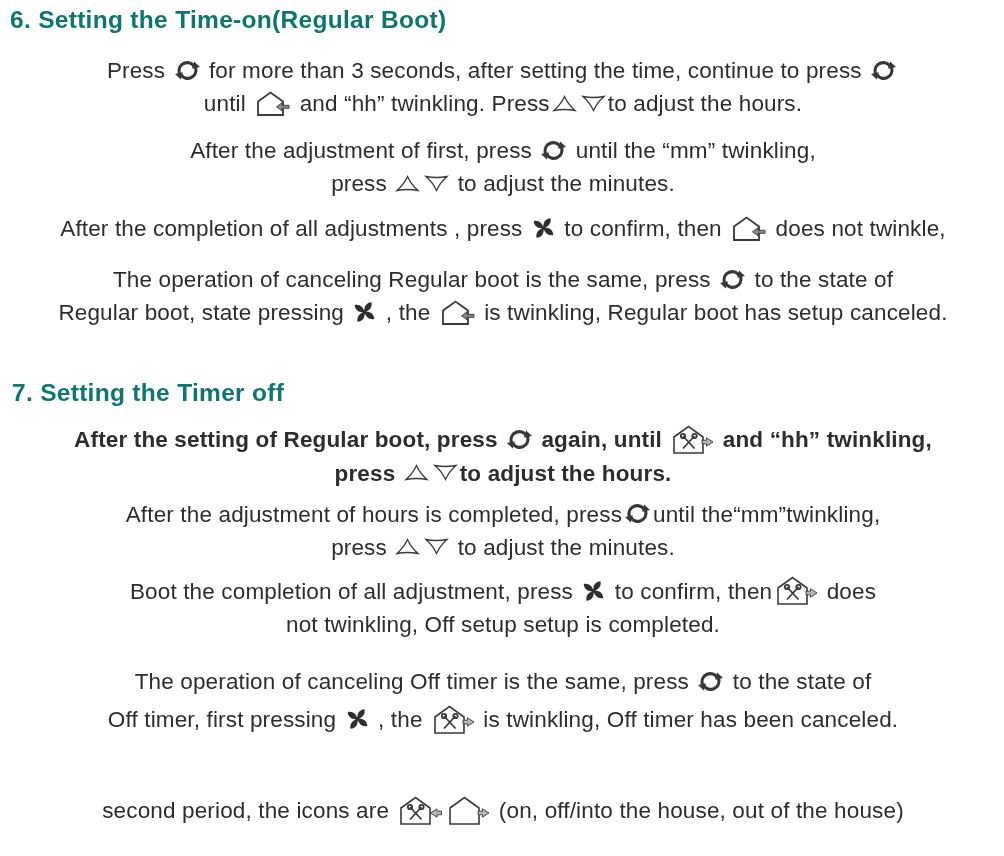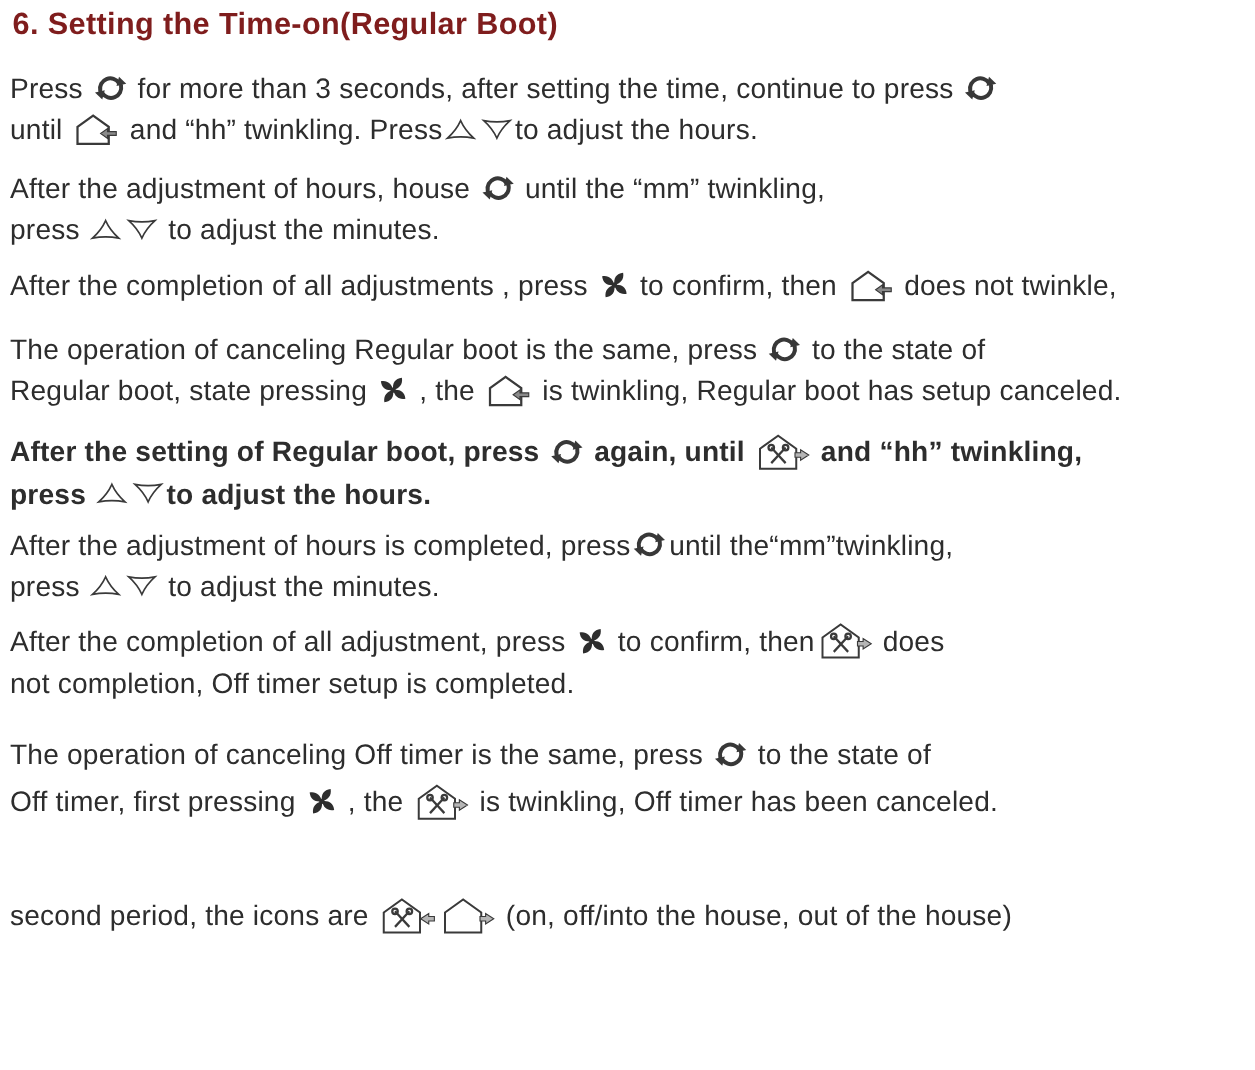--- a/index.html
+++ b/index.html
@@ -3,28 +3,28 @@
 <meta charset="utf-8">
 <style>
   html,body { margin:0; padding:0; background:#ffffff; }
   .page {
     width:1004px; height:856px; box-sizing:border-box;
     padding:4px 6px 0 8px; overflow:hidden;
     background:#ffffff; color:#2d2d2d;
     font-family:"Liberation Sans","DejaVu Sans",sans-serif;
   }
   .doc h2 {
-    font-size:24.5px; font-weight:bold; color:#7f1d1d;
+    font-size:24.5px; font-weight:bold; color:#0f766e;
     margin:0; letter-spacing:0.3px; white-space:nowrap;
   }
   .doc section.sec-0 h2 { margin:2px 0 0 2px; }
   .doc section.sec-1 h2 { margin:50px 0 0 4px; }
   .doc p {
     font-size:22.5px; line-height:33px; margin:0;
-    white-space:nowrap; letter-spacing:0.15px;
+    white-space:nowrap; letter-spacing:0.15px;text-align:center;
   }
   .sec-0 .par-0 { margin-top:20px; }
   .sec-0 .par-1 { margin-top:14px; }
   .sec-0 .par-2 { margin-top:12px; }
   .sec-0 .par-3 { margin-top:18px; }
   .sec-1 .par-0 { margin-top:16px;font-weight:bold; }
   .sec-1 .par-1 { margin-top:8px; }
   .sec-1 .par-2 { margin-top:11px; }
   .sec-1 .par-3 { margin-top:22px; line-height:38px; }
   .sec-1 .par-4 { margin-top:18px; line-height:36px; }
@@ -61,21 +61,21 @@
                 <path d="M6.8 21.6 L1 16.0 L8.8 14.2 Z"></path>
               </g>
             </svg></span><br><span>until </span><span class="icn"><svg width="37" height="27" viewBox="0 0 37 27">
               <path d="M4 11.5 L16.5 2.5 L29 11.5 V25 H4 Z" fill="#ffffff" stroke="#3a3a3a" stroke-width="1.8"></path>
               <path d="M22.5 16.8 L28 12.8 V15.3 H35 V18.3 H28 V20.8 Z" fill="#8a8a8a" stroke="#3a3a3a" stroke-width="0.9"></path>
             </svg></span><span> and  “hh”  twinkling. Press</span><span class="icn"><svg width="25" height="19" viewBox="0 0 25 19">
               <path d="M12.5 2.5 C 14.5 7 18.5 12.5 23 16.5 C 16 15.2 9 15.2 2 16.5 C 6.5 12.5 10.5 7 12.5 2.5 Z" fill="#ffffff" stroke="#3a3a3a" stroke-width="1.3"></path>
             </svg></span><span class="icn"><svg width="25" height="19" viewBox="0 0 25 19">
               <path d="M12.5 16.5 C 10.5 12 6.5 6.5 2 2.5 C 9 3.8 16 3.8 23 2.5 C 18.5 6.5 14.5 12 12.5 16.5 Z" fill="#ffffff" stroke="#3a3a3a" stroke-width="1.3"></path>
             </svg></span><span>to adjust  the  hours.</span></p>
-        <p class="par-1"><span>After  the  adjustment of hours, house </span><span class="icn"><svg width="27" height="25" viewBox="0 0 27 25">
+        <p class="par-1"><span>After  the  adjustment of first, press </span><span class="icn"><svg width="27" height="25" viewBox="0 0 27 25">
               <g fill="none" stroke="#383838" stroke-width="3.2" stroke-linecap="round">
                 <path d="M5.2 14.6 A 8.2 8.2 0 0 1 20.2 8.6"></path>
                 <path d="M21.8 10.4 A 8.2 8.2 0 0 1 6.8 16.4"></path>
               </g>
               <g fill="#383838" stroke="none">
                 <path d="M20.2 3.4 L26 9.0 L18.2 10.8 Z"></path>
                 <path d="M6.8 21.6 L1 16.0 L8.8 14.2 Z"></path>
               </g>
             </svg></span><span>  until  the “mm”  twinkling,</span><br><span>press </span><span class="icn"><svg width="25" height="19" viewBox="0 0 25 19">
               <path d="M12.5 2.5 C 14.5 7 18.5 12.5 23 16.5 C 16 15.2 9 15.2 2 16.5 C 6.5 12.5 10.5 7 12.5 2.5 Z" fill="#ffffff" stroke="#3a3a3a" stroke-width="1.3"></path>
@@ -110,20 +110,21 @@
                 <path transform="rotate(180 12 12)" d="M12 12 C 11.2 6.5 13.5 2.8 19 2.2 C 20 7.5 16.8 10.8 12 12 Z"></path>
                 <path transform="rotate(270 12 12)" d="M12 12 C 11.2 6.5 13.5 2.8 19 2.2 C 20 7.5 16.8 10.8 12 12 Z"></path>
                 <circle cx="12" cy="12" r="2.1"></circle>
               </g>
             </svg></span><span> , the </span><span class="icn"><svg width="37" height="27" viewBox="0 0 37 27">
               <path d="M4 11.5 L16.5 2.5 L29 11.5 V25 H4 Z" fill="#ffffff" stroke="#3a3a3a" stroke-width="1.8"></path>
               <path d="M22.5 16.8 L28 12.8 V15.3 H35 V18.3 H28 V20.8 Z" fill="#8a8a8a" stroke="#3a3a3a" stroke-width="0.9"></path>
             </svg></span><span> is twinkling, Regular boot has setup canceled.</span></p>
       </section>
       <section class="sec-1">
+        <h2>7. Setting the Timer off</h2>
         <p class="par-0"><span>After the setting of Regular boot, press </span><span class="icn"><svg width="27" height="25" viewBox="0 0 27 25">
               <g fill="none" stroke="#383838" stroke-width="3.2" stroke-linecap="round">
                 <path d="M5.2 14.6 A 8.2 8.2 0 0 1 20.2 8.6"></path>
                 <path d="M21.8 10.4 A 8.2 8.2 0 0 1 6.8 16.4"></path>
               </g>
               <g fill="#383838" stroke="none">
                 <path d="M20.2 3.4 L26 9.0 L18.2 10.8 Z"></path>
                 <path d="M6.8 21.6 L1 16.0 L8.8 14.2 Z"></path>
               </g>
             </svg></span><span> again, until </span><span class="icn"><svg width="44" height="31" viewBox="0 0 44 31">
@@ -147,38 +148,38 @@
               </g>
               <g fill="#383838" stroke="none">
                 <path d="M20.2 3.4 L26 9.0 L18.2 10.8 Z"></path>
                 <path d="M6.8 21.6 L1 16.0 L8.8 14.2 Z"></path>
               </g>
             </svg></span><span>until  the“mm”twinkling,</span><br><span>press </span><span class="icn"><svg width="25" height="19" viewBox="0 0 25 19">
               <path d="M12.5 2.5 C 14.5 7 18.5 12.5 23 16.5 C 16 15.2 9 15.2 2 16.5 C 6.5 12.5 10.5 7 12.5 2.5 Z" fill="#ffffff" stroke="#3a3a3a" stroke-width="1.3"></path>
             </svg></span><span class="icn"><svg width="25" height="19" viewBox="0 0 25 19">
               <path d="M12.5 16.5 C 10.5 12 6.5 6.5 2 2.5 C 9 3.8 16 3.8 23 2.5 C 18.5 6.5 14.5 12 12.5 16.5 Z" fill="#ffffff" stroke="#3a3a3a" stroke-width="1.3"></path>
             </svg></span><span> to adjust  the minutes.</span></p>
-        <p class="par-2"><span>After the completion of all adjustment, press </span><span class="icn"><svg width="25" height="24" viewBox="0 0 24 24">
+        <p class="par-2"><span>Boot the completion of all adjustment, press </span><span class="icn"><svg width="25" height="24" viewBox="0 0 24 24">
               <g fill="#2e2e2e">
                 <path d="M12 12 C 11.2 6.5 13.5 2.8 19 2.2 C 20 7.5 16.8 10.8 12 12 Z"></path>
                 <path transform="rotate(90 12 12)" d="M12 12 C 11.2 6.5 13.5 2.8 19 2.2 C 20 7.5 16.8 10.8 12 12 Z"></path>
                 <path transform="rotate(180 12 12)" d="M12 12 C 11.2 6.5 13.5 2.8 19 2.2 C 20 7.5 16.8 10.8 12 12 Z"></path>
                 <path transform="rotate(270 12 12)" d="M12 12 C 11.2 6.5 13.5 2.8 19 2.2 C 20 7.5 16.8 10.8 12 12 Z"></path>
                 <circle cx="12" cy="12" r="2.1"></circle>
               </g>
             </svg></span><span> to confirm, then</span><span class="icn"><svg width="44" height="31" viewBox="0 0 44 31">
               <path d="M4 13 L18.5 2.5 L33 13 V29 H4 Z" fill="#ffffff" stroke="#3a3a3a" stroke-width="1.6"></path>
               <g stroke="#3a3a3a" stroke-width="1.8" fill="none">
                 <line x1="13" y1="12" x2="24.5" y2="24.5"></line>
                 <line x1="24.5" y1="12" x2="13" y2="24.5"></line>
                 <circle cx="13" cy="12" r="2.2"></circle>
                 <circle cx="24.5" cy="12" r="2.2"></circle>
               </g>
               <path d="M32 16.2 H36.5 V13.8 L43 18 L36.5 22.2 V19.8 H32 Z" fill="#b5b5b5" stroke="#3a3a3a" stroke-width="0.9"></path>
-            </svg></span><span> does</span><br><span>not completion, Off timer setup is completed.</span></p>
+            </svg></span><span> does</span><br><span>not twinkling, Off setup setup is completed.</span></p>
         <p class="par-3"><span>The operation of canceling Off timer is the same, press </span><span class="icn"><svg width="27" height="25" viewBox="0 0 27 25">
               <g fill="none" stroke="#383838" stroke-width="3.2" stroke-linecap="round">
                 <path d="M5.2 14.6 A 8.2 8.2 0 0 1 20.2 8.6"></path>
                 <path d="M21.8 10.4 A 8.2 8.2 0 0 1 6.8 16.4"></path>
               </g>
               <g fill="#383838" stroke="none">
                 <path d="M20.2 3.4 L26 9.0 L18.2 10.8 Z"></path>
                 <path d="M6.8 21.6 L1 16.0 L8.8 14.2 Z"></path>
               </g>
             </svg></span><span> to the state of</span><br><span>Off timer, first pressing </span><span class="icn"><svg width="25" height="24" viewBox="0 0 24 24">

